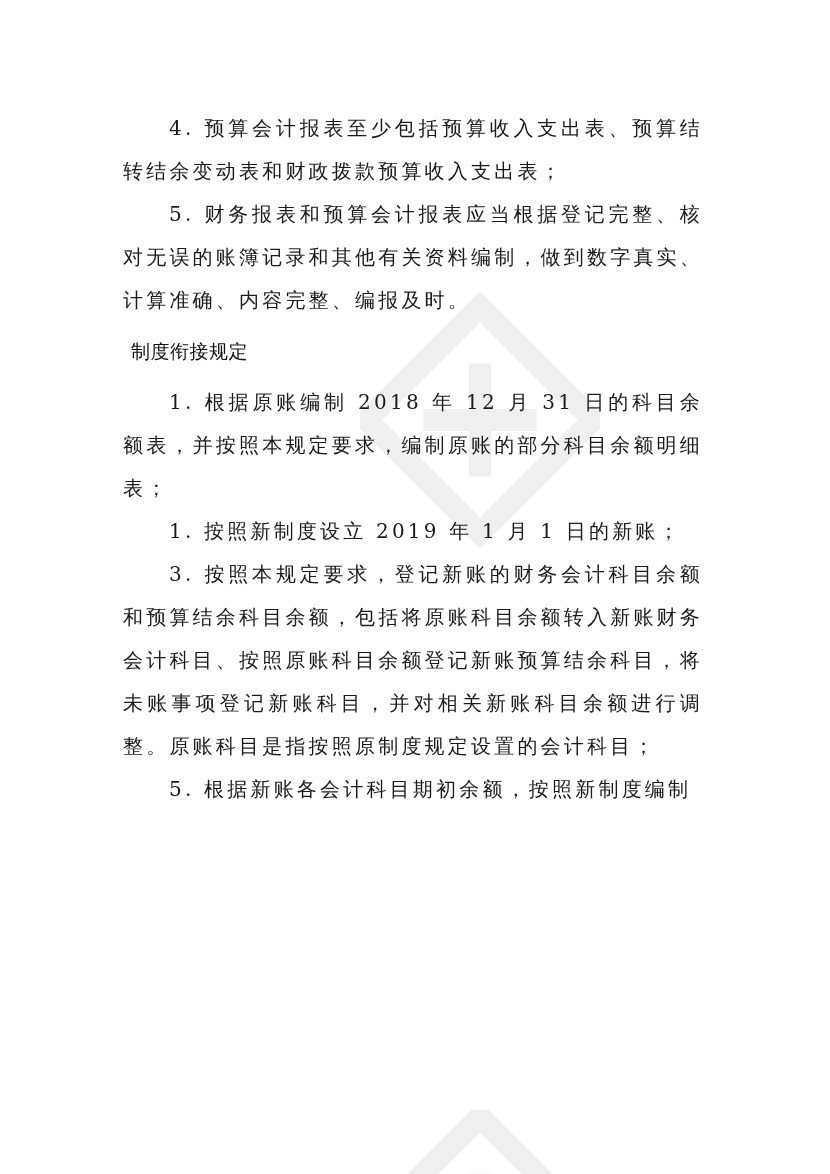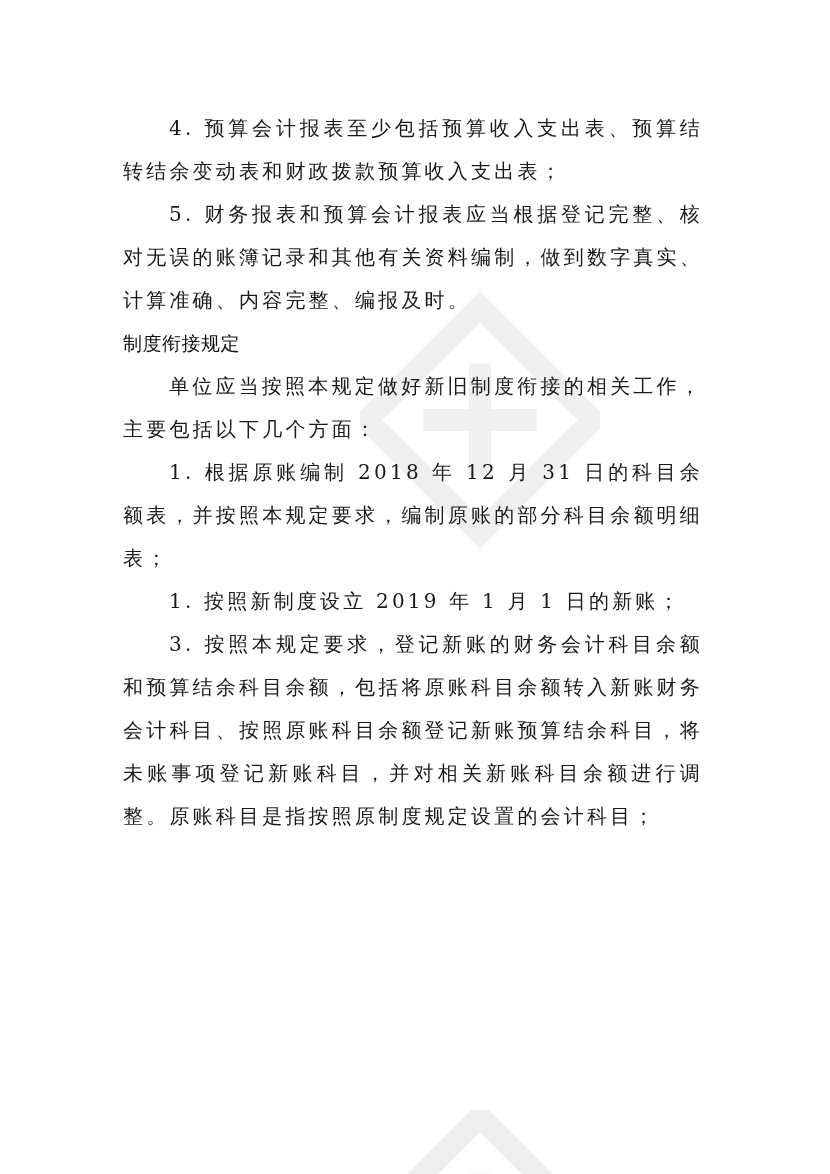--- a/index.html
+++ b/index.html
@@ -43,21 +43,21 @@
     }
     .para.indent {
       text-indent: 46px;
     }
     .heading {
       font-family: "DejaVu Sans", "Liberation Sans", sans-serif;
       font-size: 19px;
       line-height: 43px;
       letter-spacing: 0.5px;
       color: #111111;
-      margin: 0;
+      margin: 8px;
       font-weight: normal;
     }
   </style>
 </head>
 <body>
 
 <div class="page">
 
   <svg class="watermark" style="left:360px; top:230px;" width="240" height="380" viewBox="0 0 240 380">
     <g transform="rotate(45 120 190)" fill="none" stroke="#000" stroke-width="22">
@@ -71,18 +71,18 @@
       <path d="M80 80 L160 160 M160 80 L80 160"></path>
     </g>
   </svg>
 
   <div class="content">
     <p class="para indent">4. 预算会计报表至少包括预算收入支出表、预算结转结余变动表和财政拨款预算收入支出表；</p>
     <p class="para indent">5. 财务报表和预算会计报表应当根据登记完整、核对无误的账簿记录和其他有关资料编制，做到数字真实、计算准确、内容完整、编报及时。</p>
 
     <h2 class="heading">制度衔接规定</h2>
 
-    <p class="para indent">单位应当按照本规定做好新旧制度衔接的相关工作，主要包括以下几个方面：</p>
     <p class="para indent">1. 根据原账编制 2018 年 12 月 31 日的科目余额表，并按照本规定要求，编制原账的部分科目余额明细表；</p>
     <p class="para indent">1. 按照新制度设立 2019 年 1 月 1 日的新账；</p>
     <p class="para indent">3. 按照本规定要求，登记新账的财务会计科目余额和预算结余科目余额，包括将原账科目余额转入新账财务会计科目、按照原账科目余额登记新账预算结余科目，将未账事项登记新账科目，并对相关新账科目余额进行调整。原账科目是指按照原制度规定设置的会计科目；</p>
+    <p class="para indent">5. 根据新账各会计科目期初余额，按照新制度编制</p>
   </div>
 </div>
 
 </body></html>

